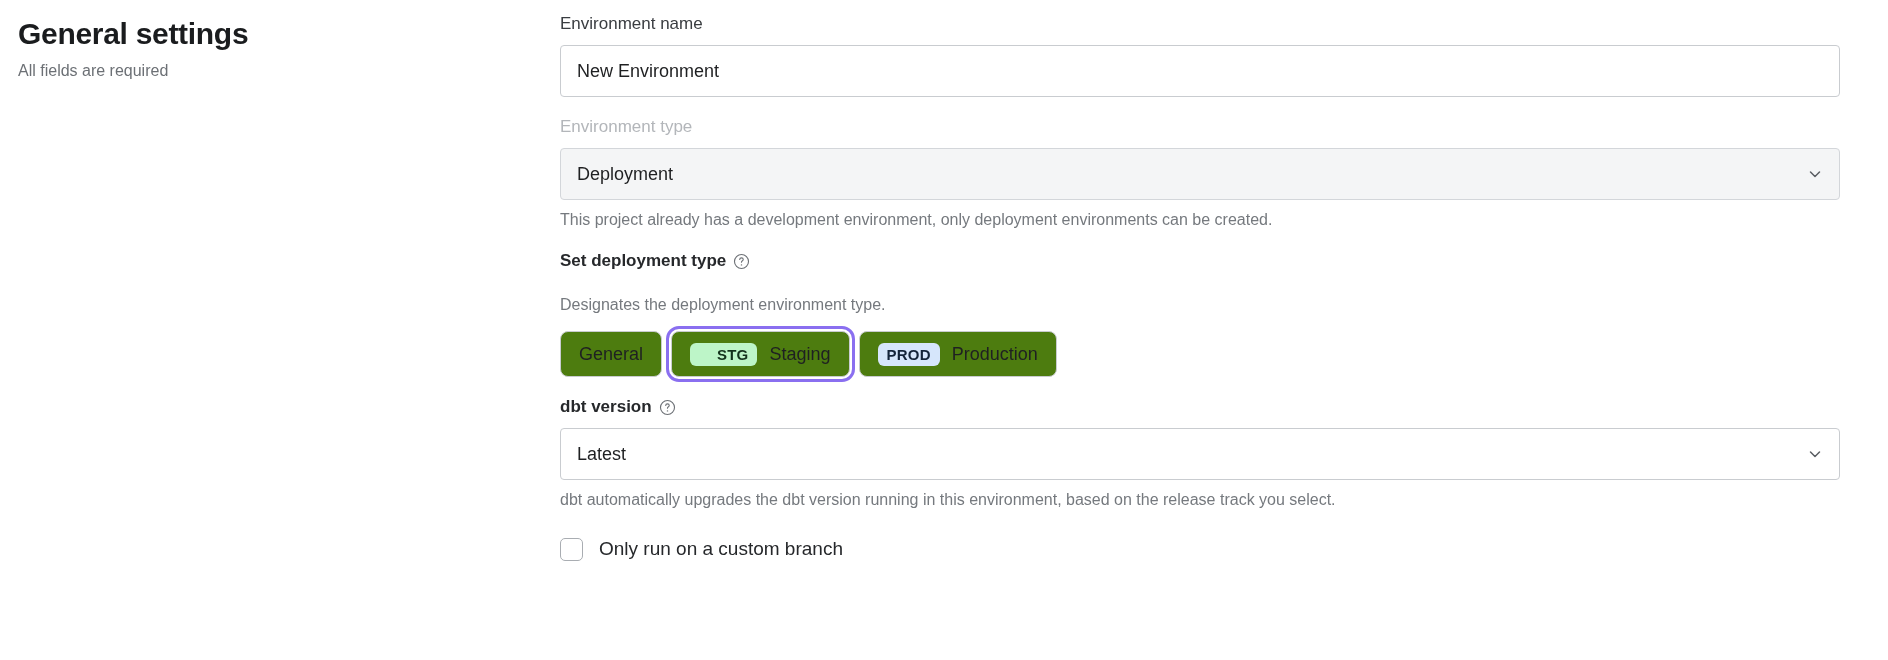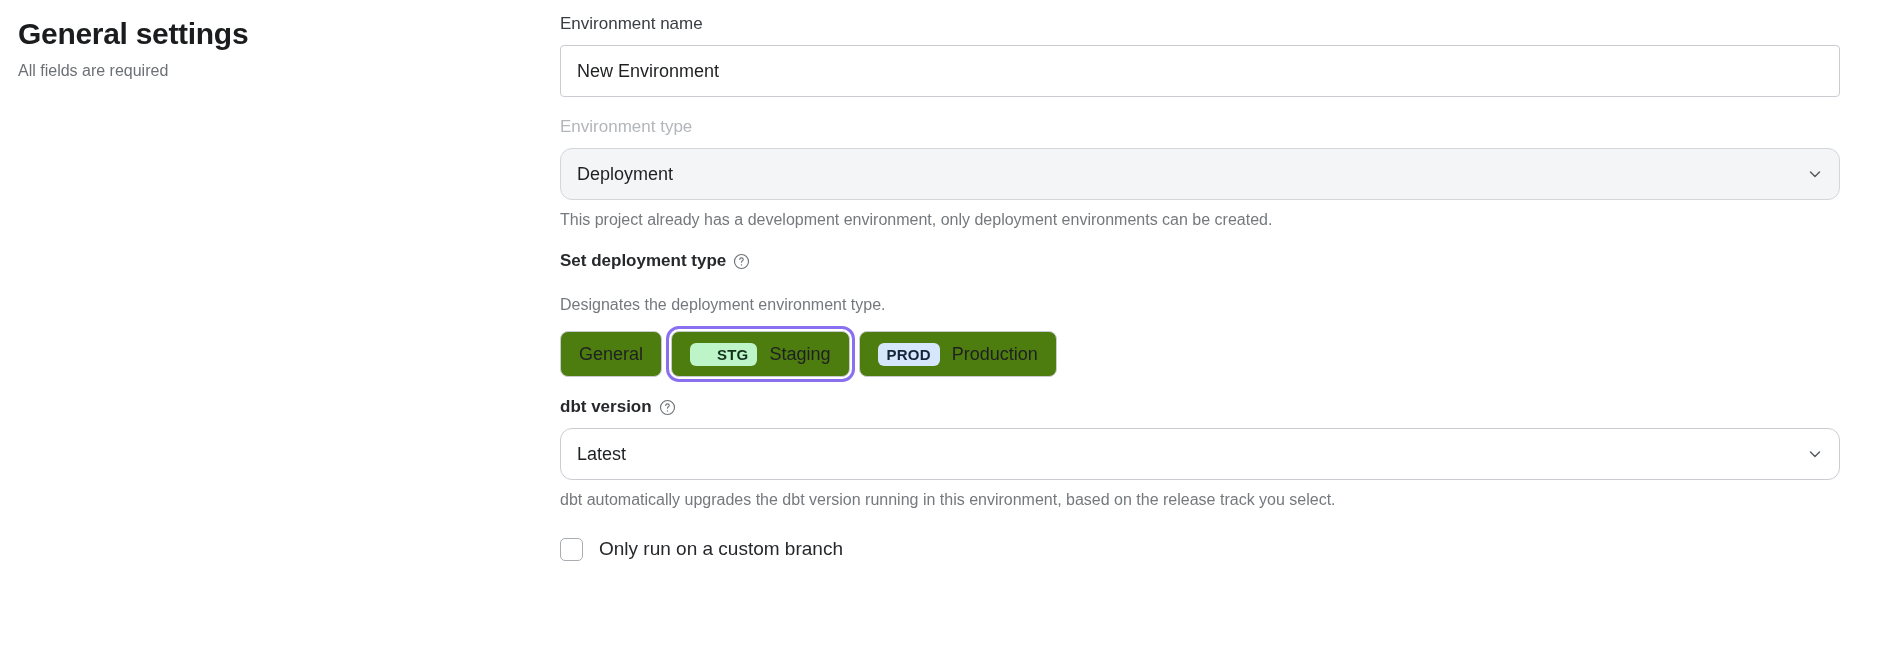--- a/index.html
+++ b/index.html
@@ -78,21 +78,21 @@
     align-items: center;
     padding: 0 16px;
     font-size: 18px;
     color: #1f2022;
   }
 
   .select-box {
     width: 100%;
     height: 52px;
     border: 1px solid #d3d6da;
-    border-radius: 12px;
+    border-radius: 4px;
     background: #f4f5f6;
     display: flex;
     align-items: center;
     justify-content: space-between;
     padding: 0 16px;
     font-size: 18px;
     color: #1f2022;
   }
   .select-box.enabled {
     background: #ffffff;

